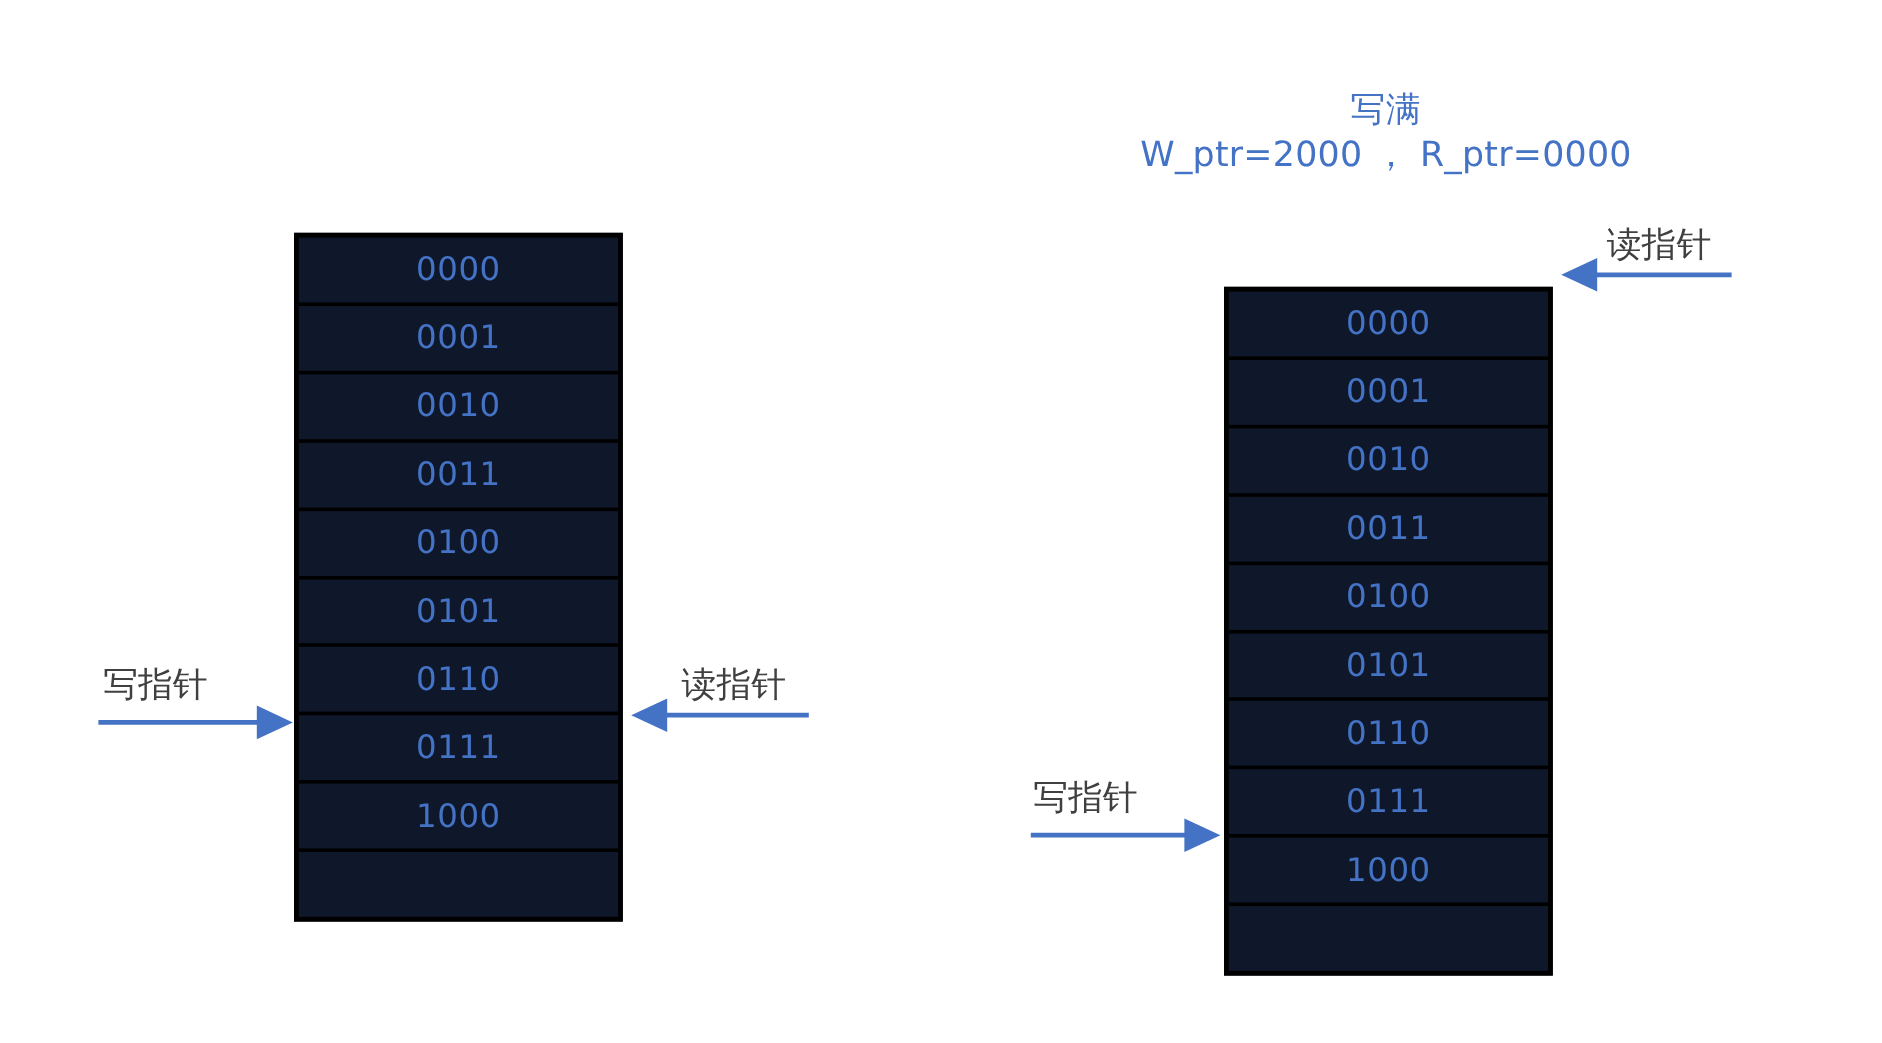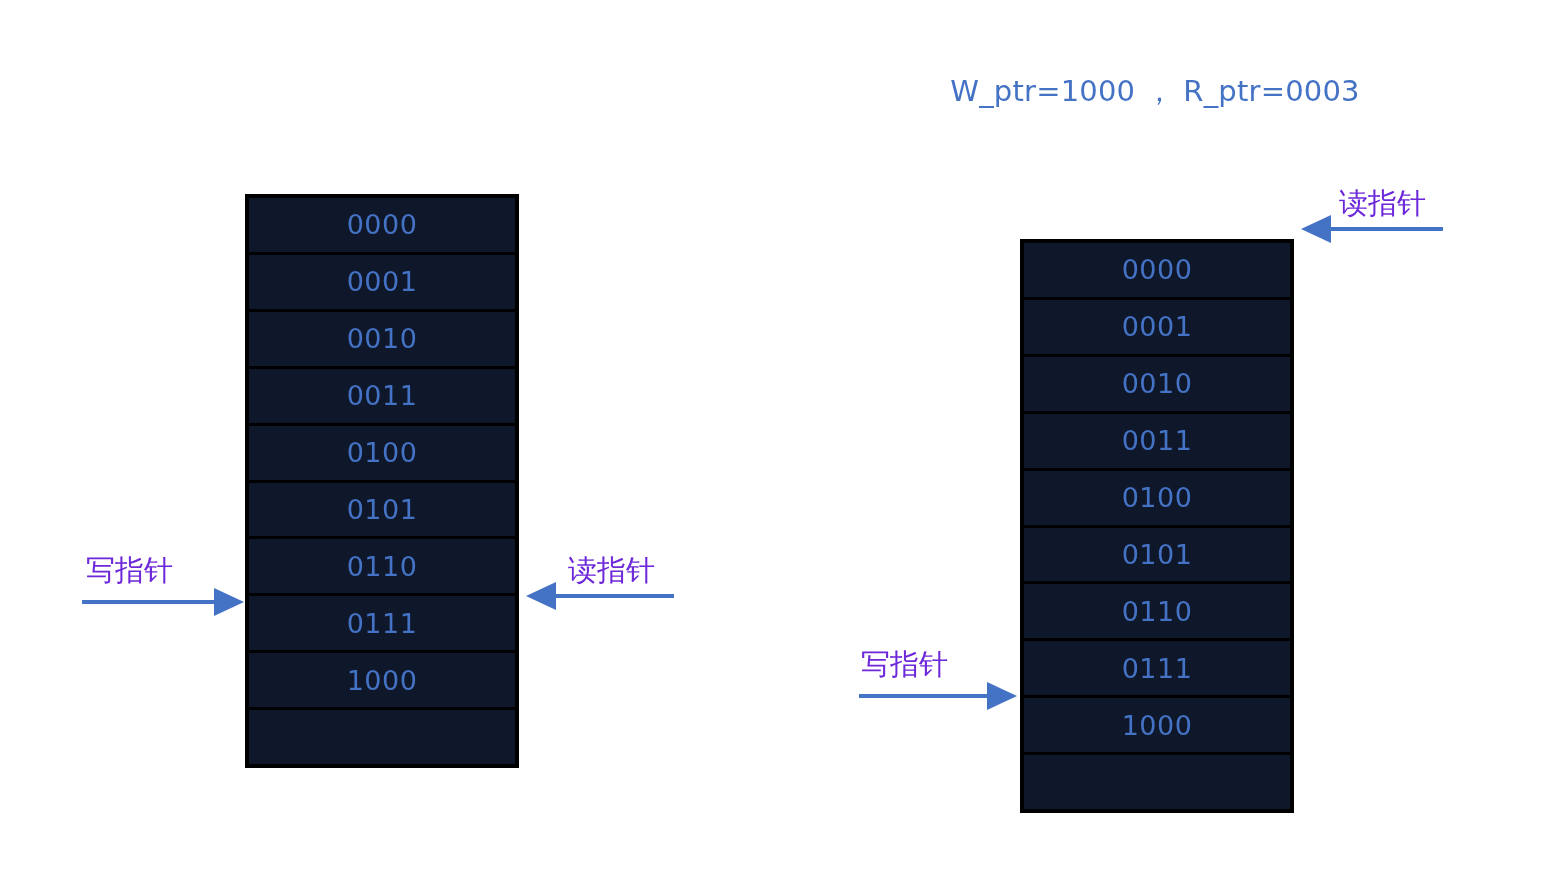--- a/index.html
+++ b/index.html
@@ -64,21 +64,21 @@
     color: transparent;
   }
 
   
   .pointer {
     position: absolute;
     height: 62px;
   }
   .pointer-label {
     position: absolute;
-    color: #6d28d9;
+    color: #404040;
     font-size: 29px;
     white-space: nowrap;
     line-height: 1;
   }
   .pointer-arrow {
     position: absolute;
     left: 0;
     top: 0;
   }
 </style>
@@ -117,21 +117,22 @@
       <path d="M30 46 L152 46" stroke="#4472C4" stroke-width="4" fill="none"></path>
       <path d="M34 32 L4 46 L34 60 Z" fill="#4472C4"></path>
     </svg>
   </div>
 
 </div>
 
 <div class="figure">
 
   <div class="title-block" style="left:915px; top:73px; width:480px;">
-    <div class="title-sub">W_ptr=1000 ， R_ptr=0003</div>
+    <div class="title-main">写满</div>
+    <div class="title-sub">W_ptr=2000 ， R_ptr=0000</div>
   </div>
 
   <div class="fifo" style="left:1020px; top:199px; width:274px; height:574px;">
     <div class="fifo-row">0000</div>
     <div class="fifo-row">0001</div>
     <div class="fifo-row">0010</div>
     <div class="fifo-row">0011</div>
     <div class="fifo-row">0100</div>
     <div class="fifo-row">0101</div>
     <div class="fifo-row">0110</div>

